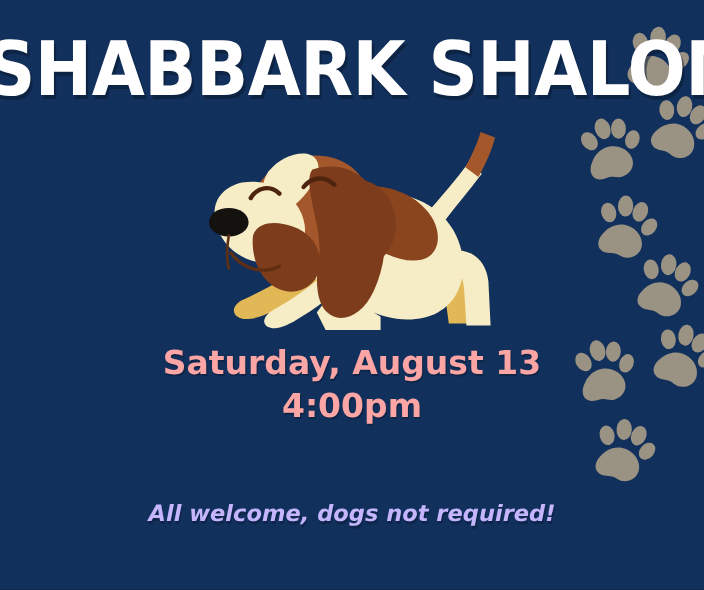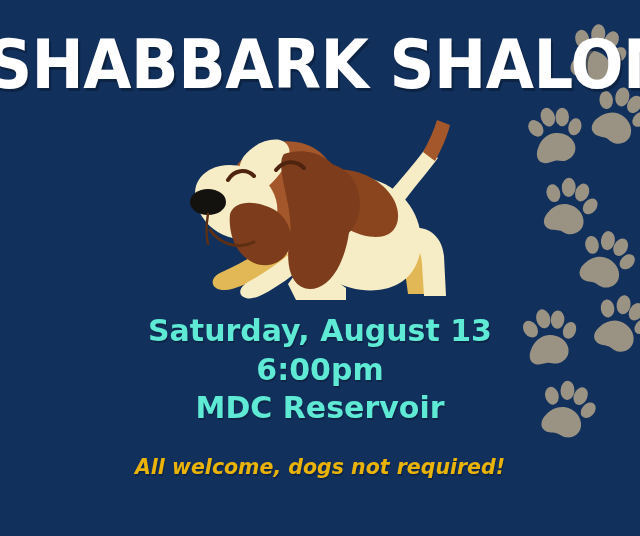--- a/index.html
+++ b/index.html
@@ -58,37 +58,37 @@
     height: 205px;
   }
 
   
   #details {
     position: absolute;
     left: 0;
     right: 0;
     top: 312px;
     text-align: center;
-    color: #5eead4;
+    color: #fca5a5;
     font-family: "DejaVu Sans", "Liberation Sans", sans-serif;
     font-weight: 700;
     font-size: 30px;
     line-height: 1.29;
     text-shadow: 1px 2px 0 rgba(9,25,50,0.5);
   }
   #details .line { display: block; }
 
   
   #footnote {
     position: absolute;
     left: 0;
     right: 0;
     top: 452px;
     text-align: center;
-    color: #eab308;
+    color: #c4b5fd;
     font-family: "DejaVu Sans", "Liberation Sans", sans-serif;
     font-weight: 700;
     font-style: italic;
     font-size: 20.5px;
     line-height: 1.53;
     text-shadow: 1px 2px 0 rgba(9,25,50,0.45);
   }
   #footnote .line { display: block; }
 </style>
 </head>
@@ -211,21 +211,20 @@
     <path d="M32 106 C30 118 30 128 32 136" fill="none" stroke="#5e2f13" stroke-width="2.4" stroke-linecap="round"></path>
 
     <path d="M34 122 C44 136 62 142 78 134" fill="none" stroke="#5e2f13" stroke-width="3" stroke-linecap="round"></path>
 
     <path d="M52 72 C58 62 70 60 78 68" fill="none" stroke="#4e240f" stroke-width="4" stroke-linecap="round"></path>
     <path d="M100 62 C108 52 120 52 128 60" fill="none" stroke="#4e240f" stroke-width="4" stroke-linecap="round"></path>
   </svg>
 
   <div id="details">
     <span class="line">Saturday, August 13</span>
-    <span class="line">6:00pm</span>
-    <span class="line">MDC Reservoir</span>
+    <span class="line">4:00pm</span>
   </div>
 
   <div id="footnote">
     <span class="line">All welcome, dogs not required!</span>
   </div>
 
 </div>
 
 </body></html>

